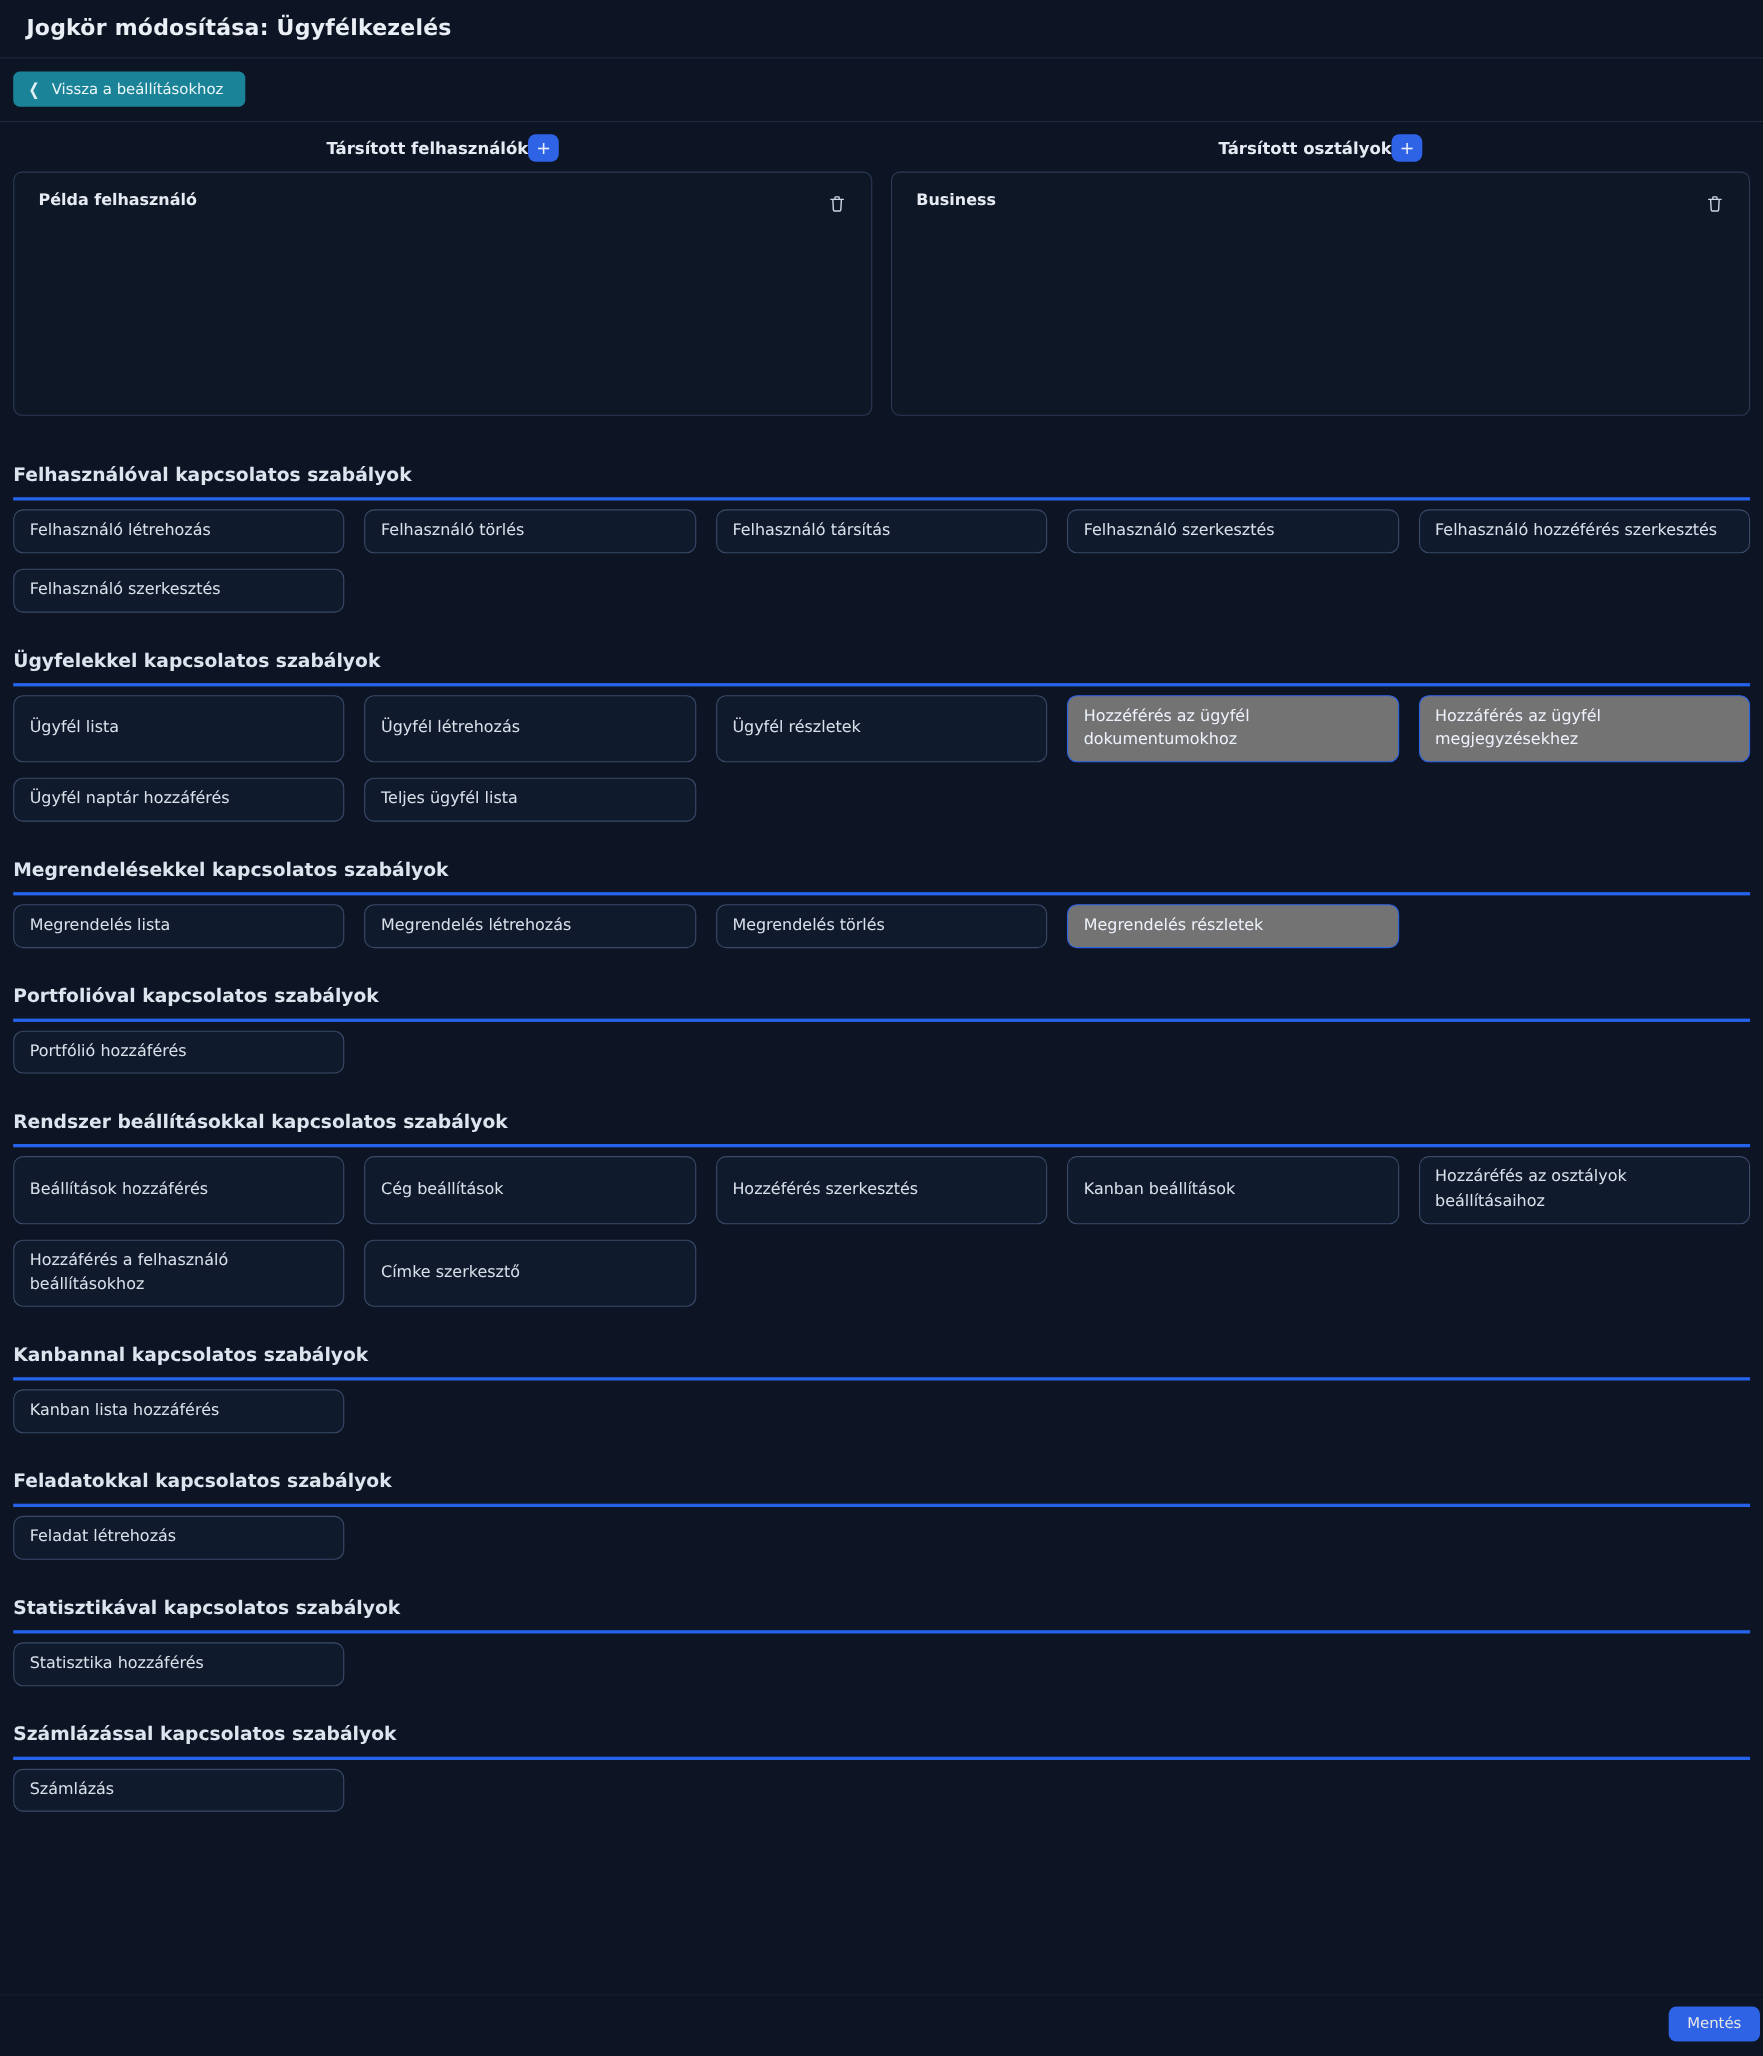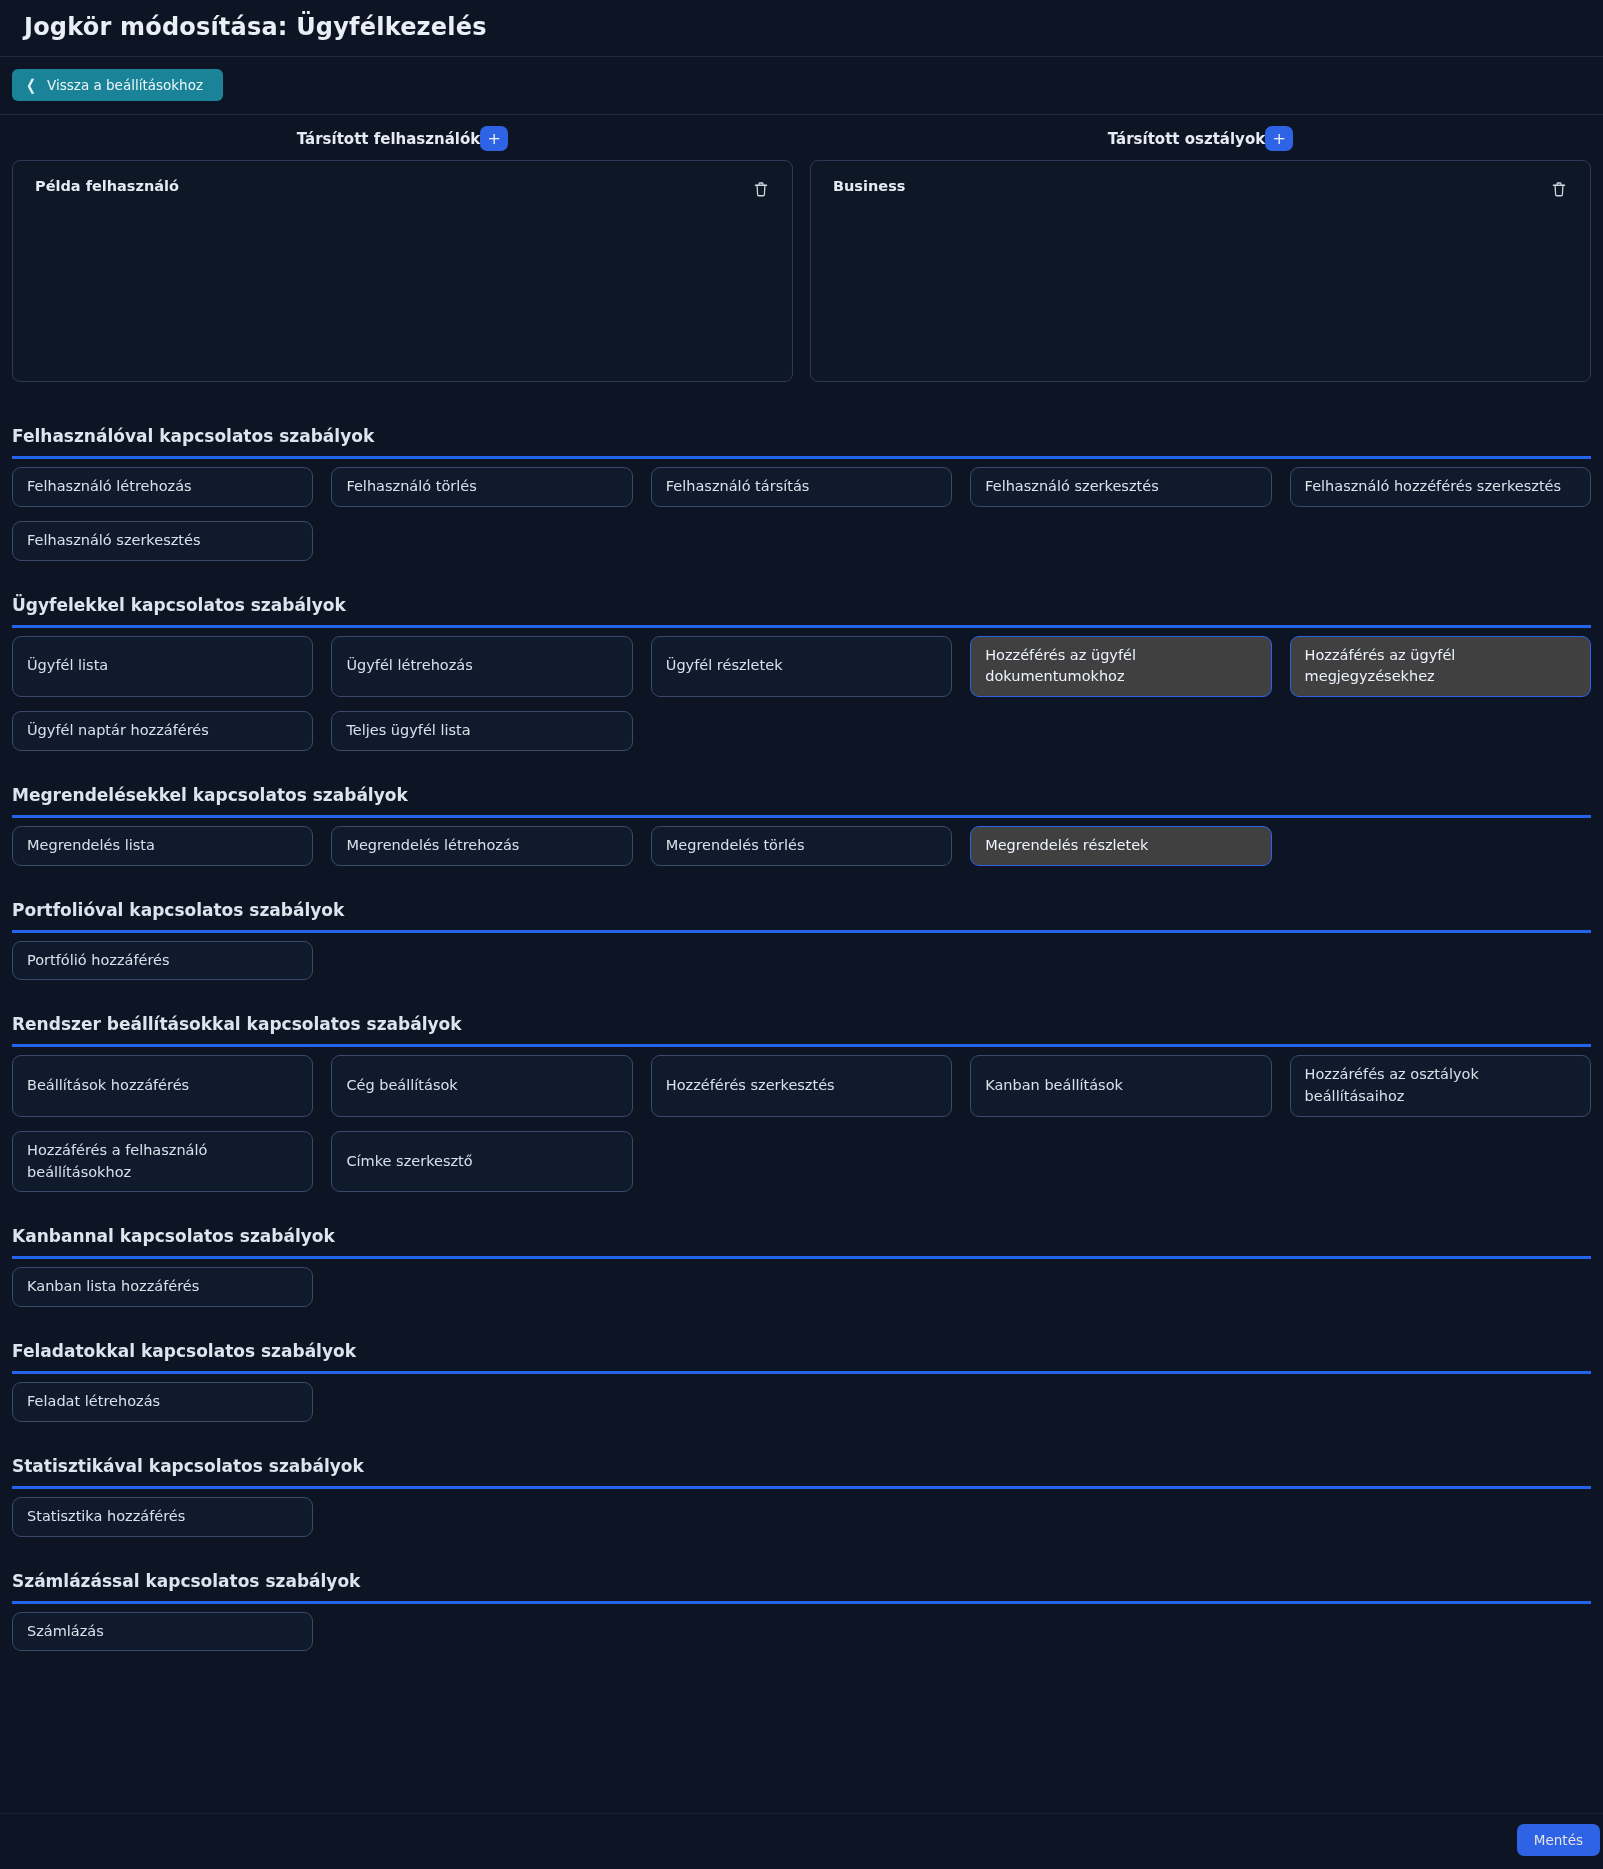--- a/index.html
+++ b/index.html
@@ -4,21 +4,21 @@
 <style>
   * { margin:0; padding:0; box-sizing:border-box; }
   html,body { width:1603px; height:1869px; overflow:hidden; }
   body {
     background:#0d1524;
     color:#dbe2ec;
     font-family:"DejaVu Sans","Liberation Sans",sans-serif;
     position:relative;
   }
   .topbar { padding:13px 24px 15px; border-bottom:1px solid #1e2a3f; }
-  .page-title { font-size:24px; font-weight:bold; color:#eaeff6; letter-spacing:.2px; }
+  .page-title { font-size:20px; font-weight:bold; color:#eaeff6; letter-spacing:.2px; }
   .backrow { padding:12px 12px 13px; border-bottom:1px solid #1e2a3f; }
   .back-btn {
     display:inline-flex; align-items:center; gap:11px;
     background:#1b8398; color:#ecf7fa; border:none; cursor:pointer;
     border-radius:6px; padding:8px 20px 8px 14px; font-size:13.5px;
     font-family:inherit;
   }
   .back-btn .chev { font-size:12px; line-height:1; transform:scaleY(1.25); color:#dff1f5; }
   .panels {
     display:grid; grid-template-columns:1fr 1fr; gap:17px;
@@ -53,21 +53,21 @@
   #sections > section:first-child .section-title { margin-top:44px; }
   .chips {
     display:grid; grid-template-columns:repeat(5,1fr);
     gap:14px 18px; margin:8px 12px 0;
   }
   .chip {
     min-height:36px; background:#0f1a2c; border:1px solid #3a4a68;
     border-radius:9px; padding:8px 14px; font-size:14.5px; line-height:1.5;
     color:#d9e0ea; display:flex; align-items:center; cursor:pointer;
   }
-  .chip.selected { background:#404040; border-color:#2e63e6; color:#eef2fc; }
+  .chip.selected { background:#737373; border-color:#2e63e6; color:#eef2fc; }
   .footer {
     position:absolute; left:0; right:0; bottom:0; height:56px;
     border-top:1px solid #16202f;
   }
   .save-btn {
     position:absolute; right:3px; bottom:13px;
     background:#2e63e6; color:#e5e5e5; border:none; border-radius:7px;
     padding:8px 17px; font-size:13.5px; cursor:pointer; font-family:inherit;
   }
 </style>

